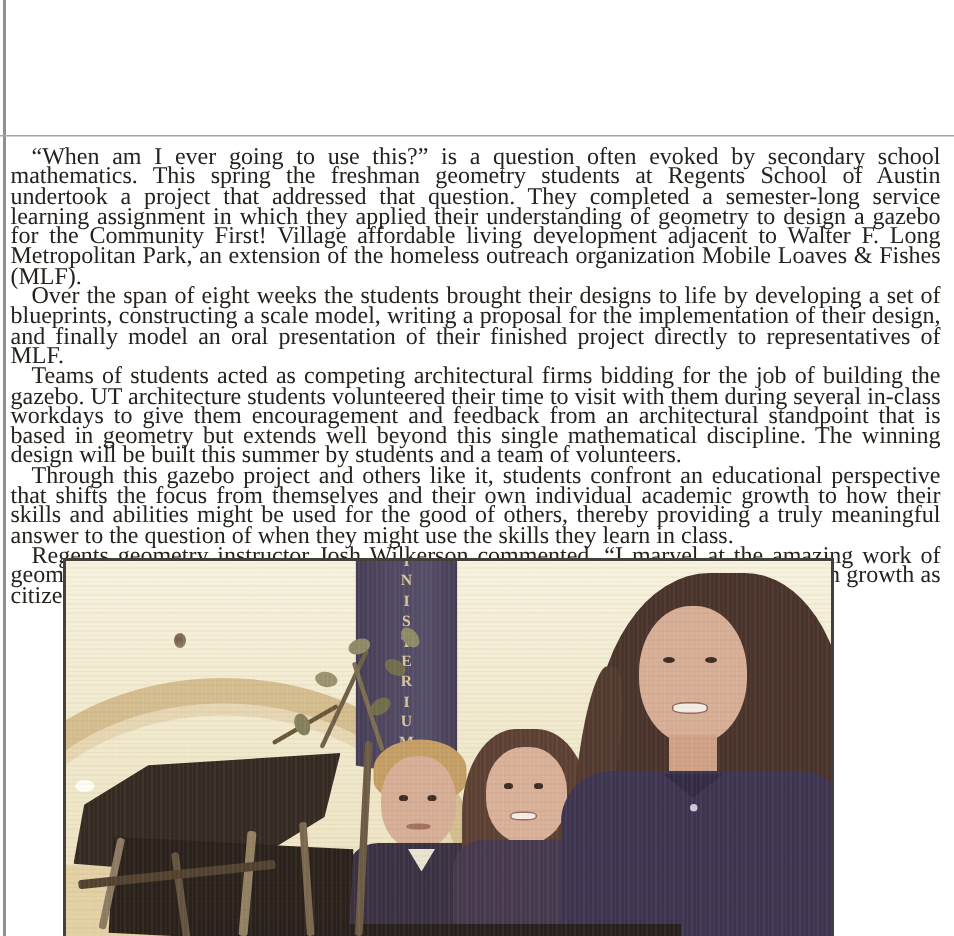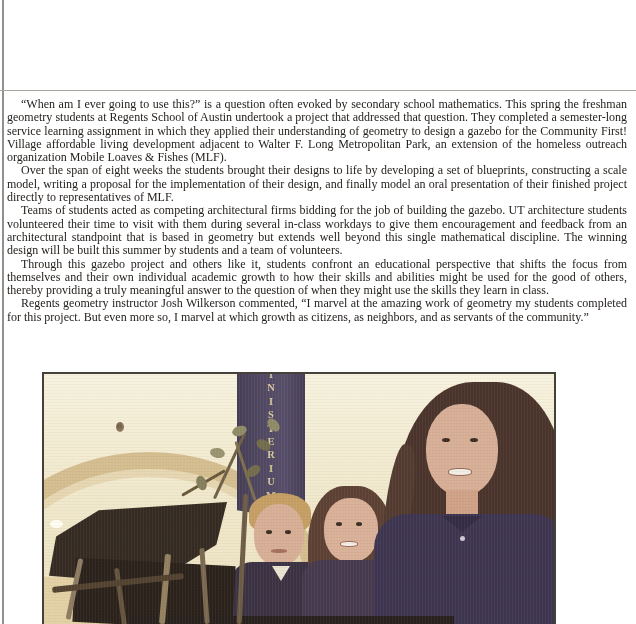--- a/index.html
+++ b/index.html
@@ -15,21 +15,21 @@
   *{margin:0;padding:0;box-sizing:border-box;}
   html,body{width:636px;height:624px;overflow:hidden;background:#fff;}
   body{font-family:"Liberation Serif", serif; position:relative;}
   .page{position:absolute;inset:0;background:#fff;}
   .left-rule{position:absolute;left:2px;top:0;width:2px;height:624px;background:var(--page-line);opacity:.75;}
   .headline{position:absolute;top:2px;left:0;width:505px;text-align:center;
     font-weight:700;color:#1b1917;font-size:26px;line-height:27.5px;letter-spacing:-0.4px;}
   .headline span{display:block;transform:scaleX(.97);}
   .h-rule{position:absolute;top:90px;left:0;width:636px;height:1px;background:var(--rule);}
   .body-text{position:absolute;top:98px;left:7px;width:620px;color:var(--text);
-    font-size:12px;line-height:13.3px;text-align:justify;}
+    font-size:16px;line-height:13.3px;text-align:justify;}
   .body-text p{text-indent:14px;}
   
   .photo{position:absolute;left:42px;top:372px;width:514px;height:258px;
     border:2px solid var(--photo-border);
     background:linear-gradient(180deg,var(--wall-light) 0%,var(--wall) 45%,#ece1bf 100%);
     overflow:hidden;}
   .photo *{position:absolute;}
   .arch-left{left:-70px;top:78px;width:350px;height:280px;border-radius:50%;
     border:17px solid var(--arch);box-shadow:inset 0 0 0 8px var(--arch-light);z-index:1;}
   .arch-right{left:302px;top:86px;width:330px;height:280px;border-radius:50%;

